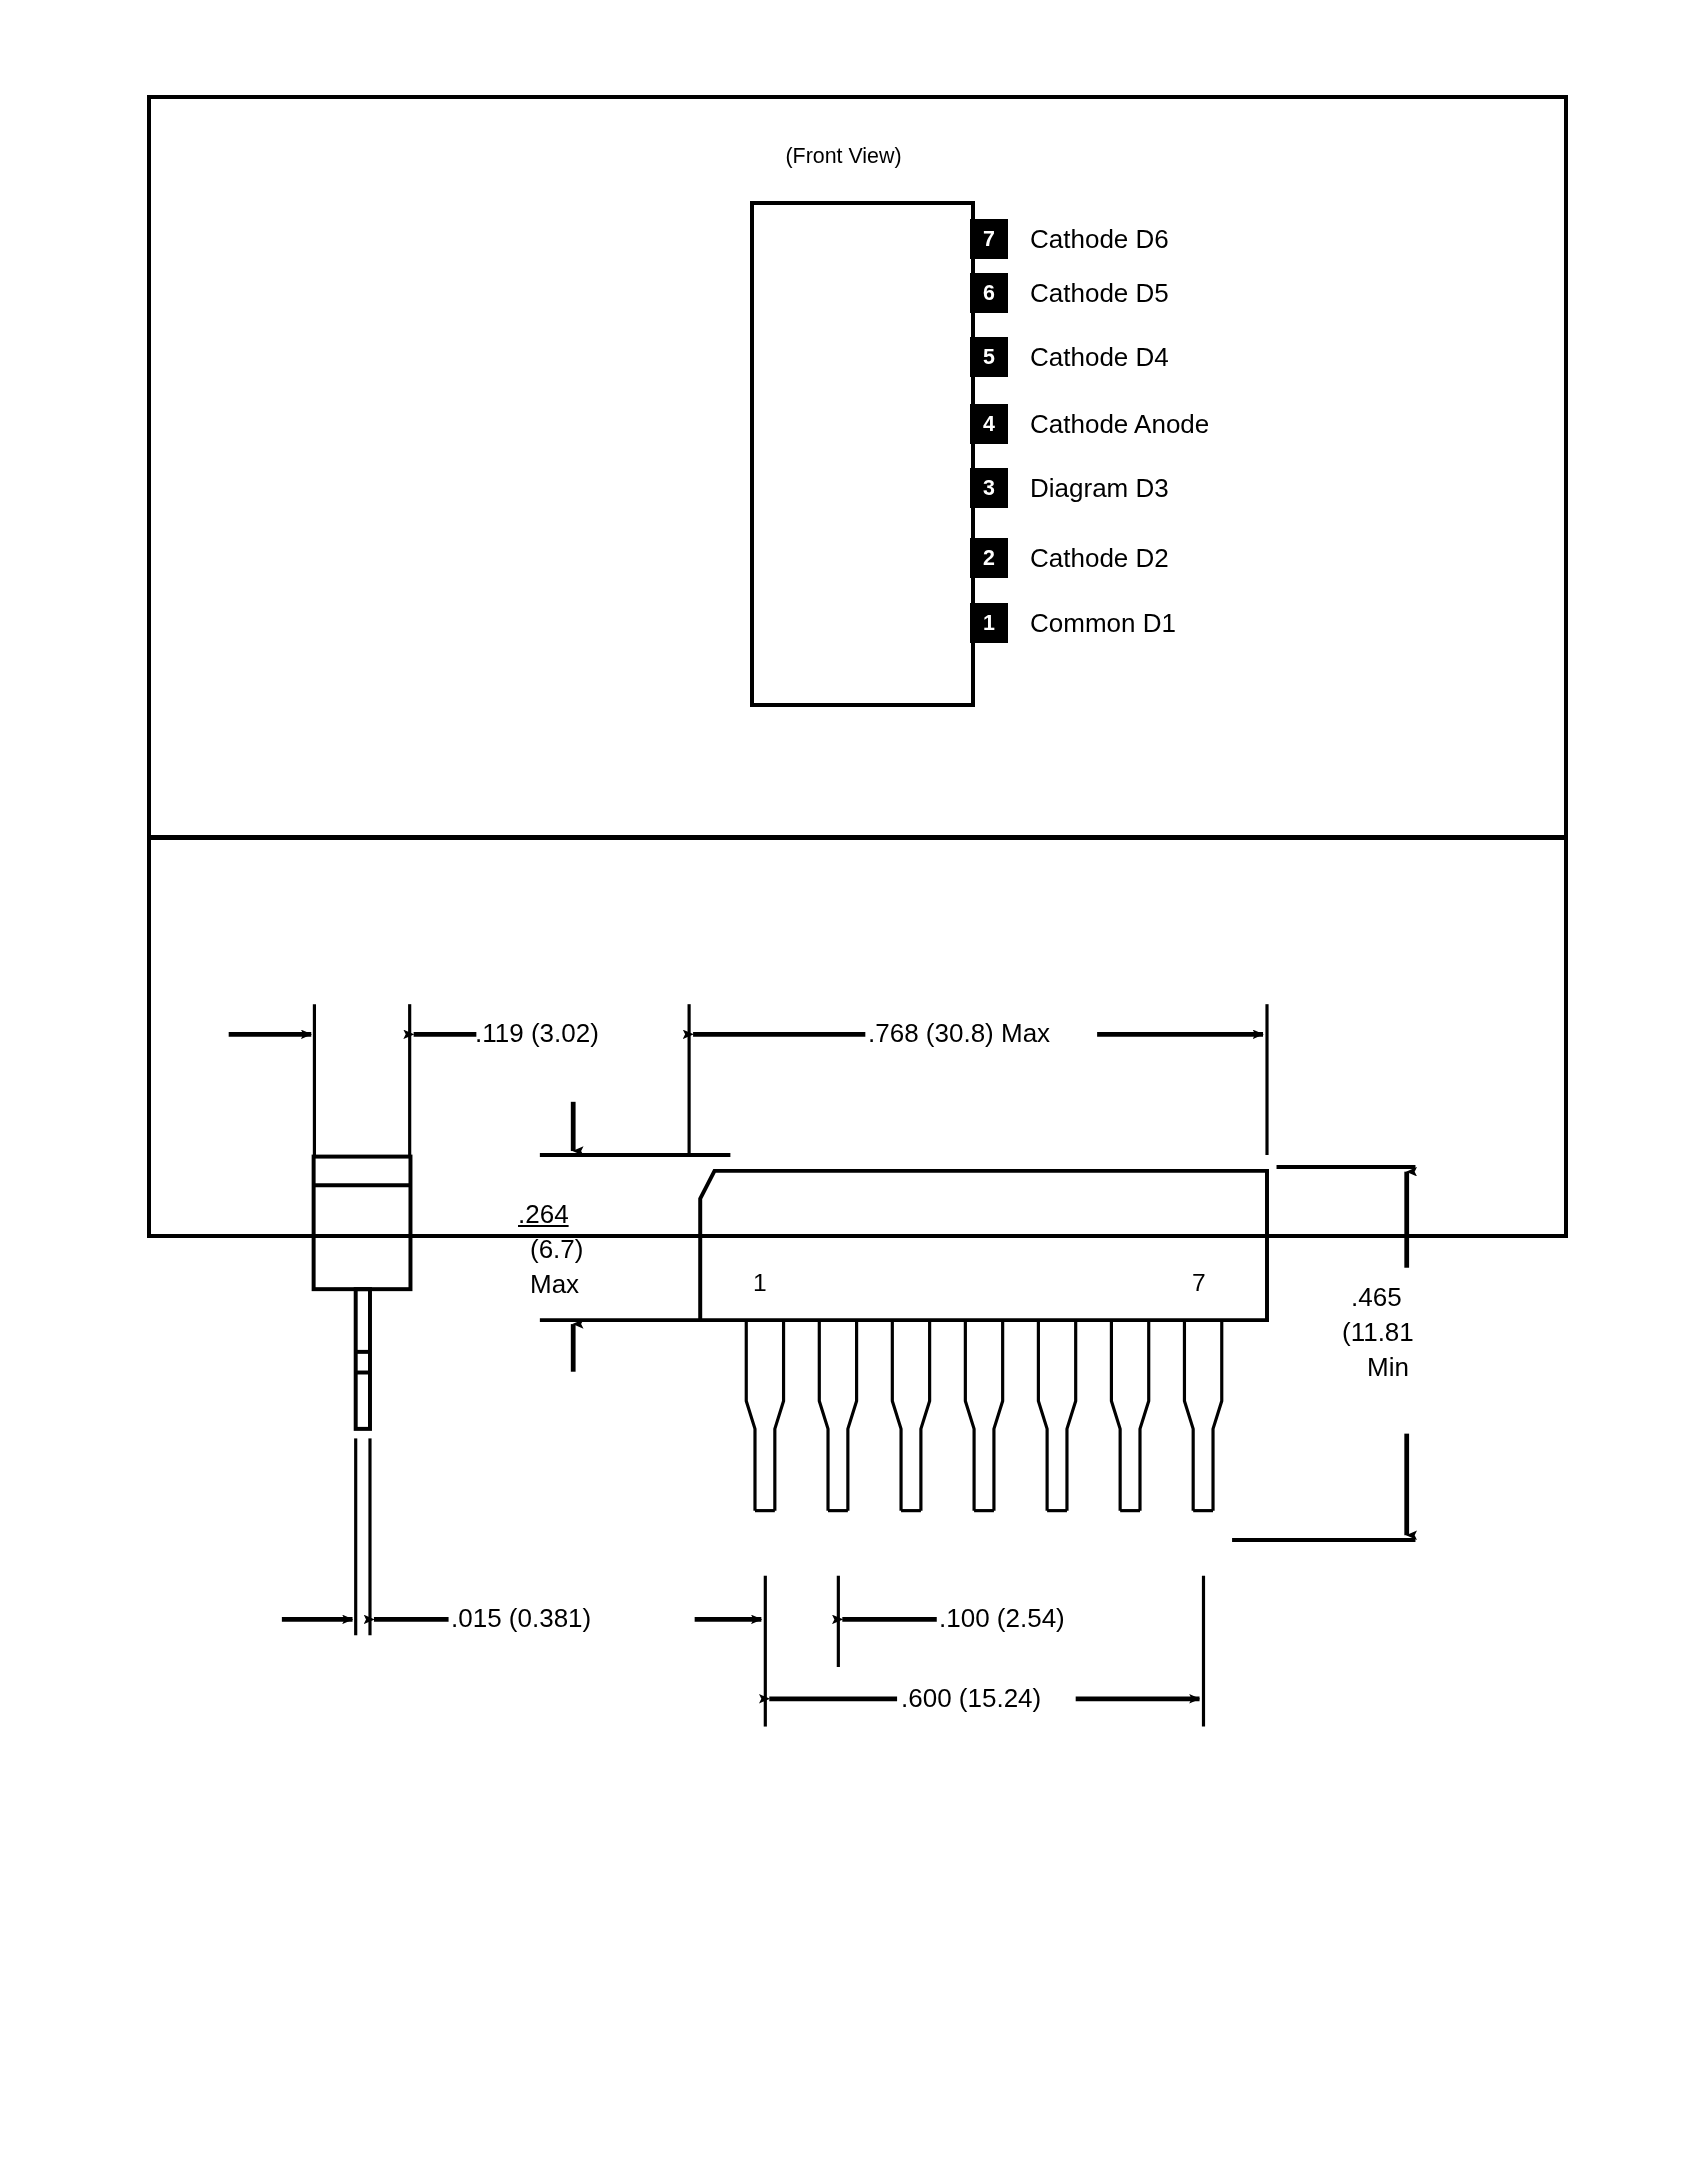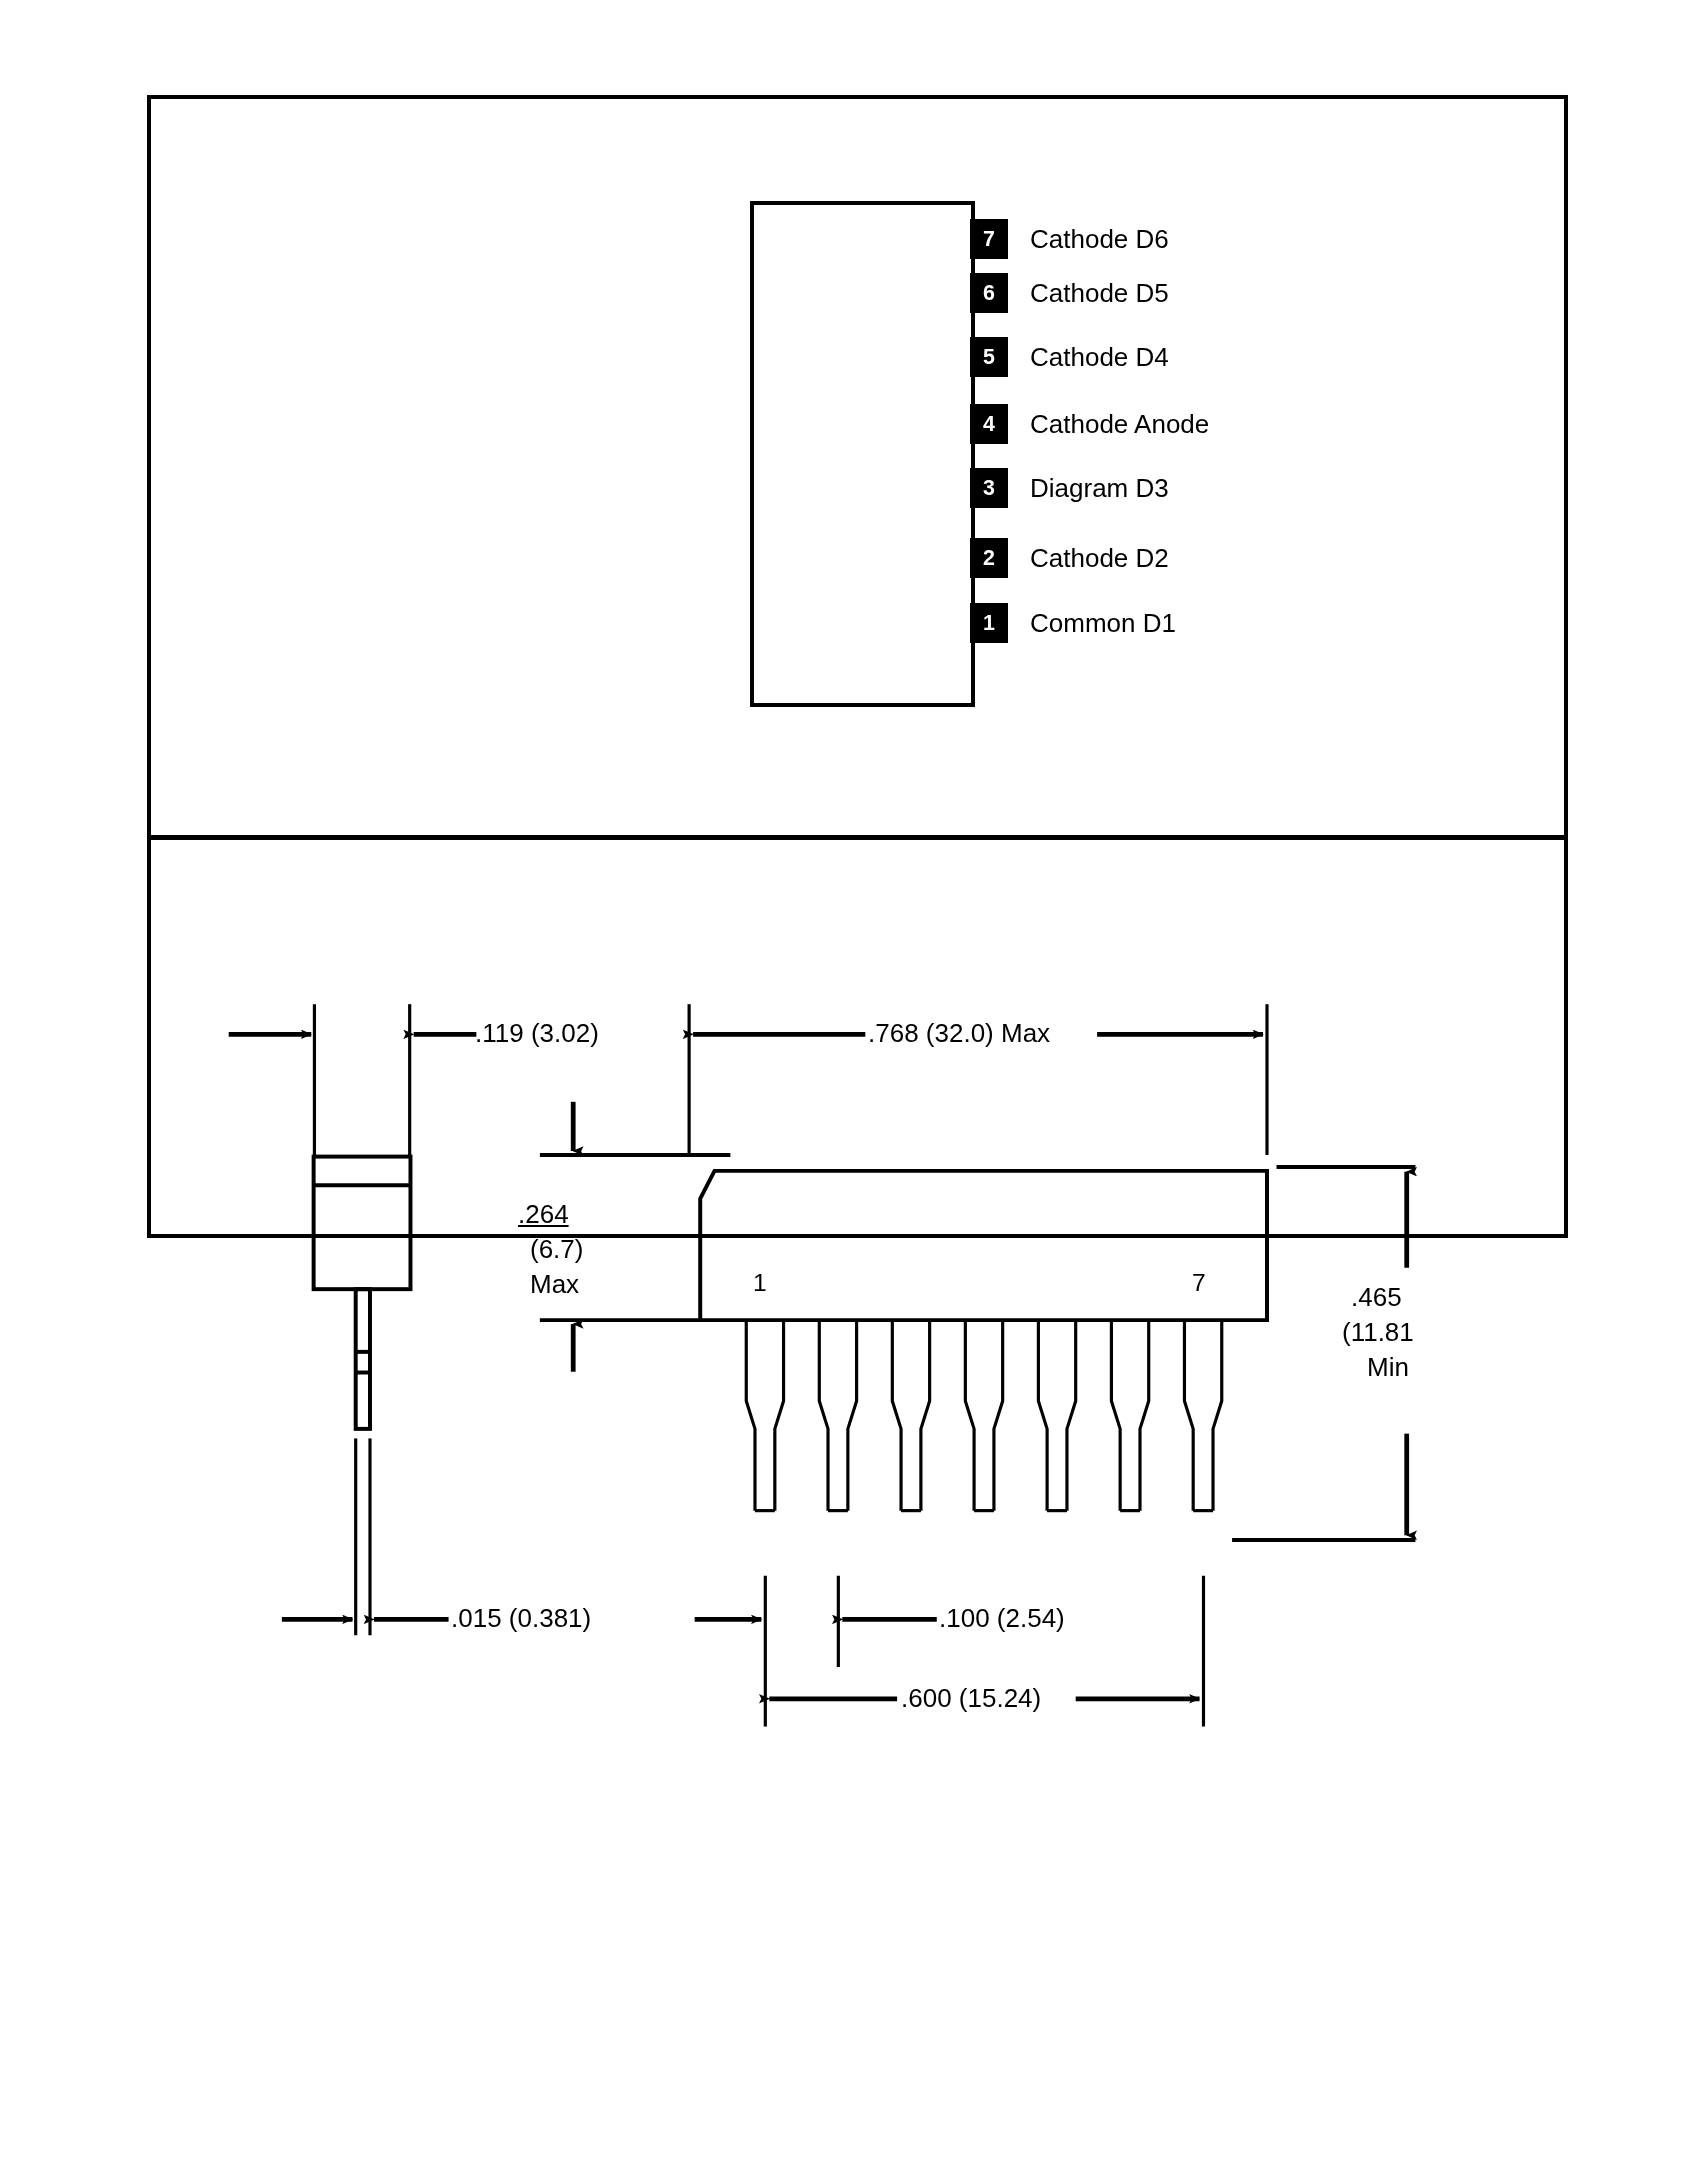--- a/index.html
+++ b/index.html
@@ -111,20 +111,21 @@
   }
 </style>
 </head>
 <body>
 
 <div id="page">
 
   <div class="frame"></div>
   <div class="panel-divider"></div>
 
+  <div class="pcd-subtitle">(Front View)</div>
 
   <div class="pkg-body"></div>
 
   <div class="pin-row" style="top:219px">
     <div class="pin-box">7</div>
     <div class="pin-label">Cathode D6</div>
   </div>
   <div class="pin-row" style="top:273px">
     <div class="pin-box">6</div>
     <div class="pin-label">Cathode D5</div>
@@ -247,21 +248,21 @@
       <line x1="875" y1="2040" x2="959" y2="2040" marker-end="url(#ahR)"></line>
       <line x1="1180" y1="2040" x2="1061" y2="2040" marker-end="url(#ahL)"></line>
 
       <line x1="1130" y1="2140" x2="969" y2="2140" marker-end="url(#ahL)"></line>
       <line x1="1355" y1="2140" x2="1511" y2="2140" marker-end="url(#ahR)"></line>
     </g>
   </svg>
 
   <div class="dimtext" style="left:475px; top:1016px;">.119 (3.02)</div>
 
-  <div class="dimtext" style="left:868px; top:1016px;">.768 (32.0) Max</div>
+  <div class="dimtext" style="left:868px; top:1016px;">.768 (30.8) Max</div>
 
   <div class="dimtext" style="left:518px; top:1197px;text-decoration:underline;">.264</div>
   <div class="dimtext" style="left:530px; top:1232px;">(6.7)</div>
   <div class="dimtext" style="left:530px; top:1267px;">Max</div>
 
   <div class="dimtext" style="left:1351px; top:1280px;">.465</div>
   <div class="dimtext" style="left:1342px; top:1315px;text-align:right;">(11.81</div>
   <div class="dimtext" style="left:1367px; top:1350px;">Min</div>
 
   <div class="dimtext" style="left:451px; top:1601px;">.015 (0.381)</div>

